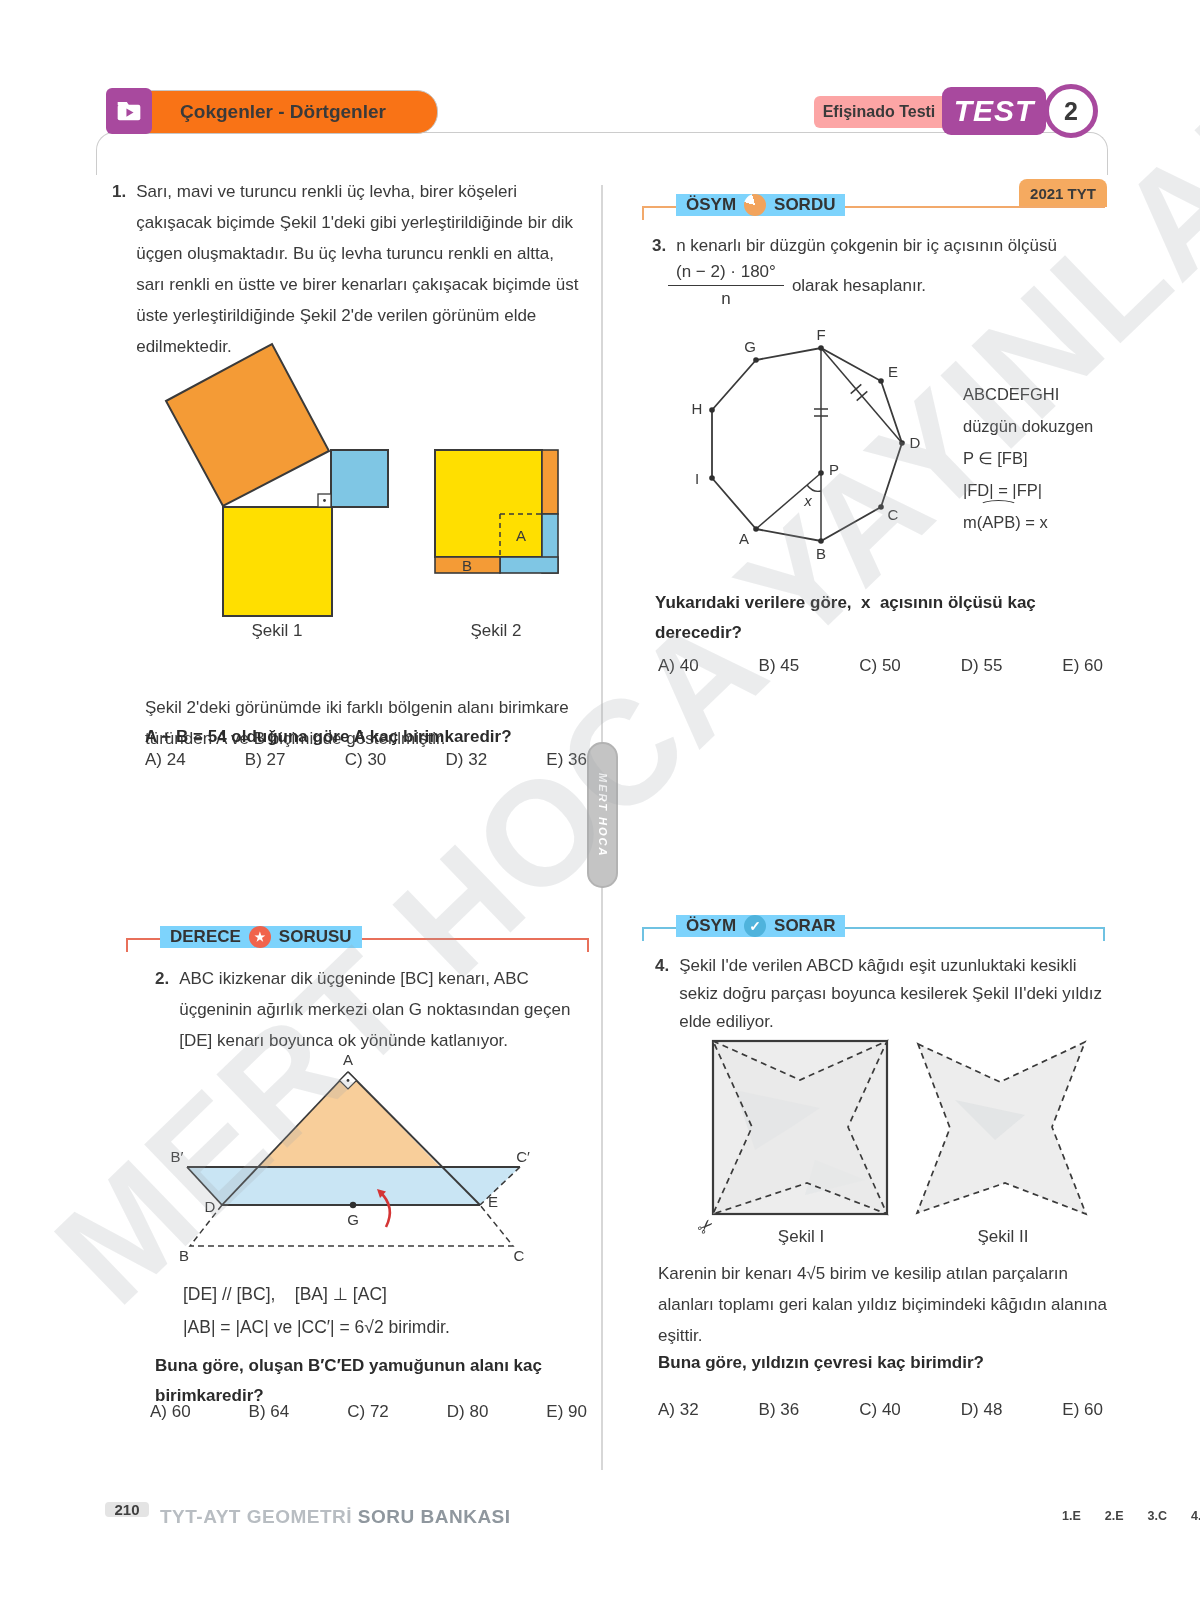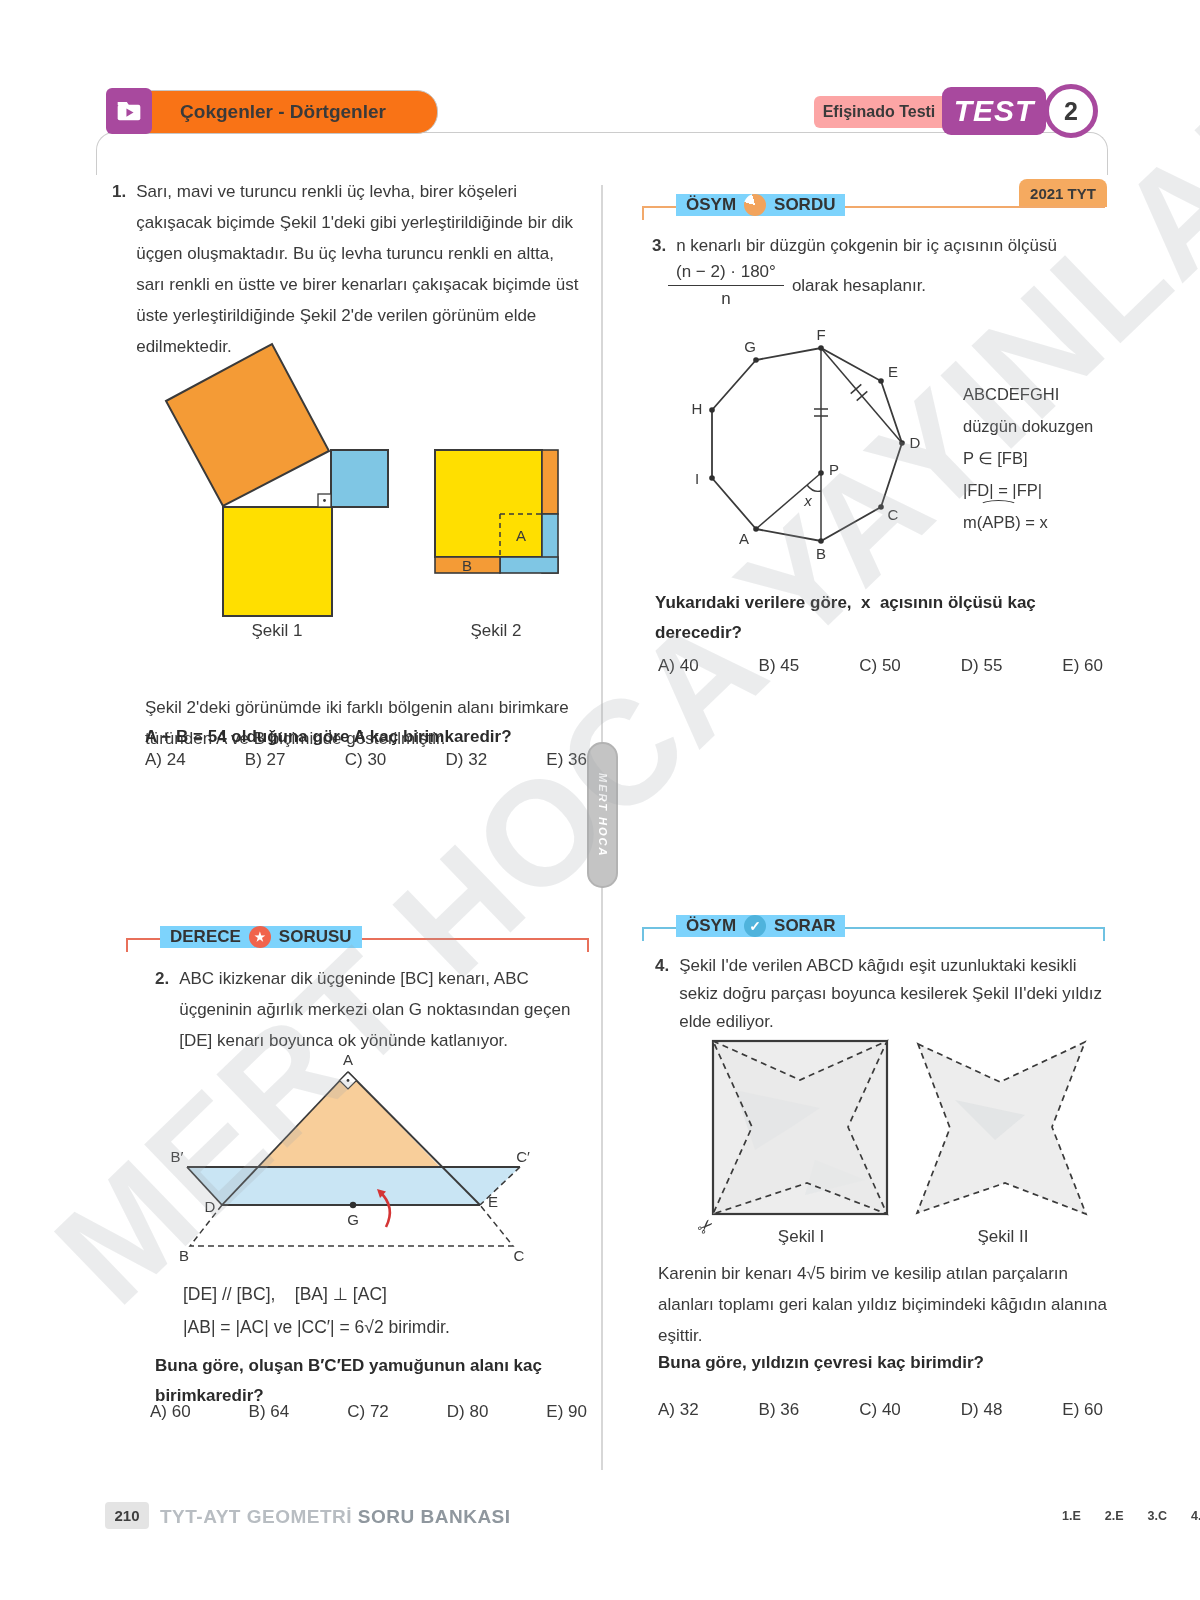--- a/index.html
+++ b/index.html
@@ -63,21 +63,21 @@
   .divider-pill{position:absolute;left:587px;top:742px;width:27px;height:142px;background:#c4c4c4;
                 border:2px solid #b3b3b3;border-radius:15px;display:flex;align-items:center;
                 justify-content:center;}
   .divider-pill span{writing-mode:vertical-rl;color:#fff;font-size:11px;font-weight:700;
                      font-style:italic;letter-spacing:2px;}
   .watermark{position:absolute;left:-120px;top:690px;width:1440px;text-align:center;
              font-size:148px;font-weight:800;letter-spacing:2px;white-space:nowrap;
              color:#9fa4a9;opacity:0.20;transform:rotate(-44deg);pointer-events:none;z-index:6;}
 
   
-  .page-num{position:absolute;left:105px;top:1502px;width:44px;height:27px;background:#e4e4e4;
+  .page-num{position:absolute;left:105px;top:1502px;width:44px;height:15px;background:#e4e4e4;
             border-radius:4px;display:flex;align-items:center;justify-content:center;
             font-size:15px;font-weight:700;color:#3f3f3f;}
   .book-title{position:absolute;left:160px;top:1506px;font-size:19px;font-weight:700;letter-spacing:0.5px;}
   .book-title .lt{color:#b8bdc2;} .book-title .bd{color:#8f979e;margin-top:32px;}
   .answers{position:absolute;left:1062px;top:1509px;display:flex;gap:24px;font-size:12.5px;
            font-weight:700;color:#444;}
   svg text{font-family:"Liberation Sans", sans-serif;}
 </style>
 </head>
 <body>

